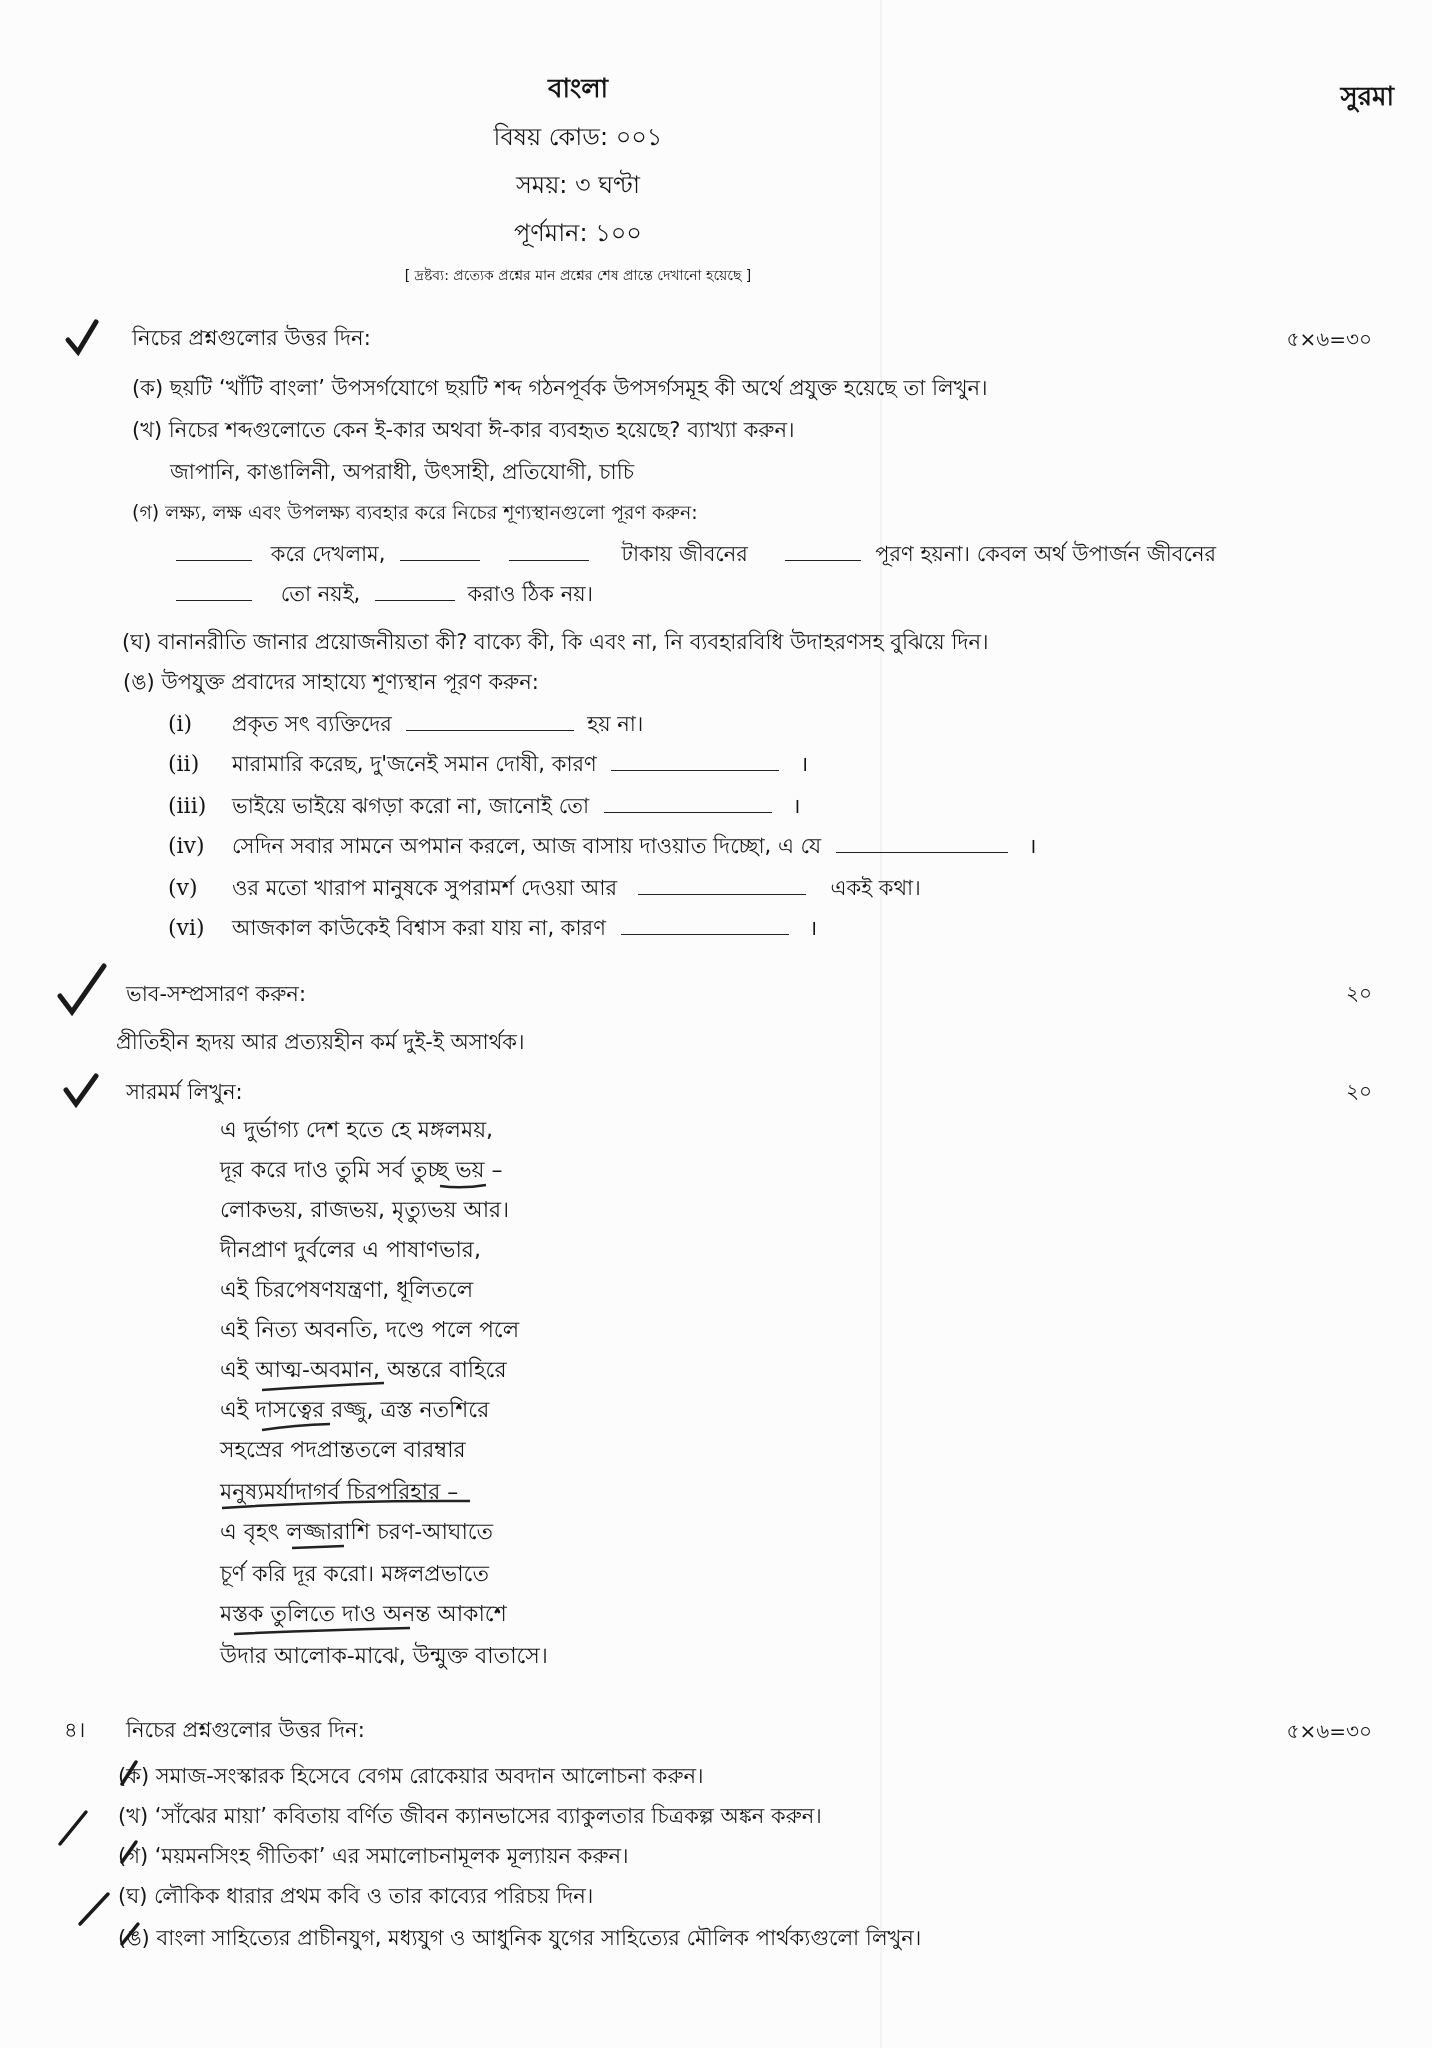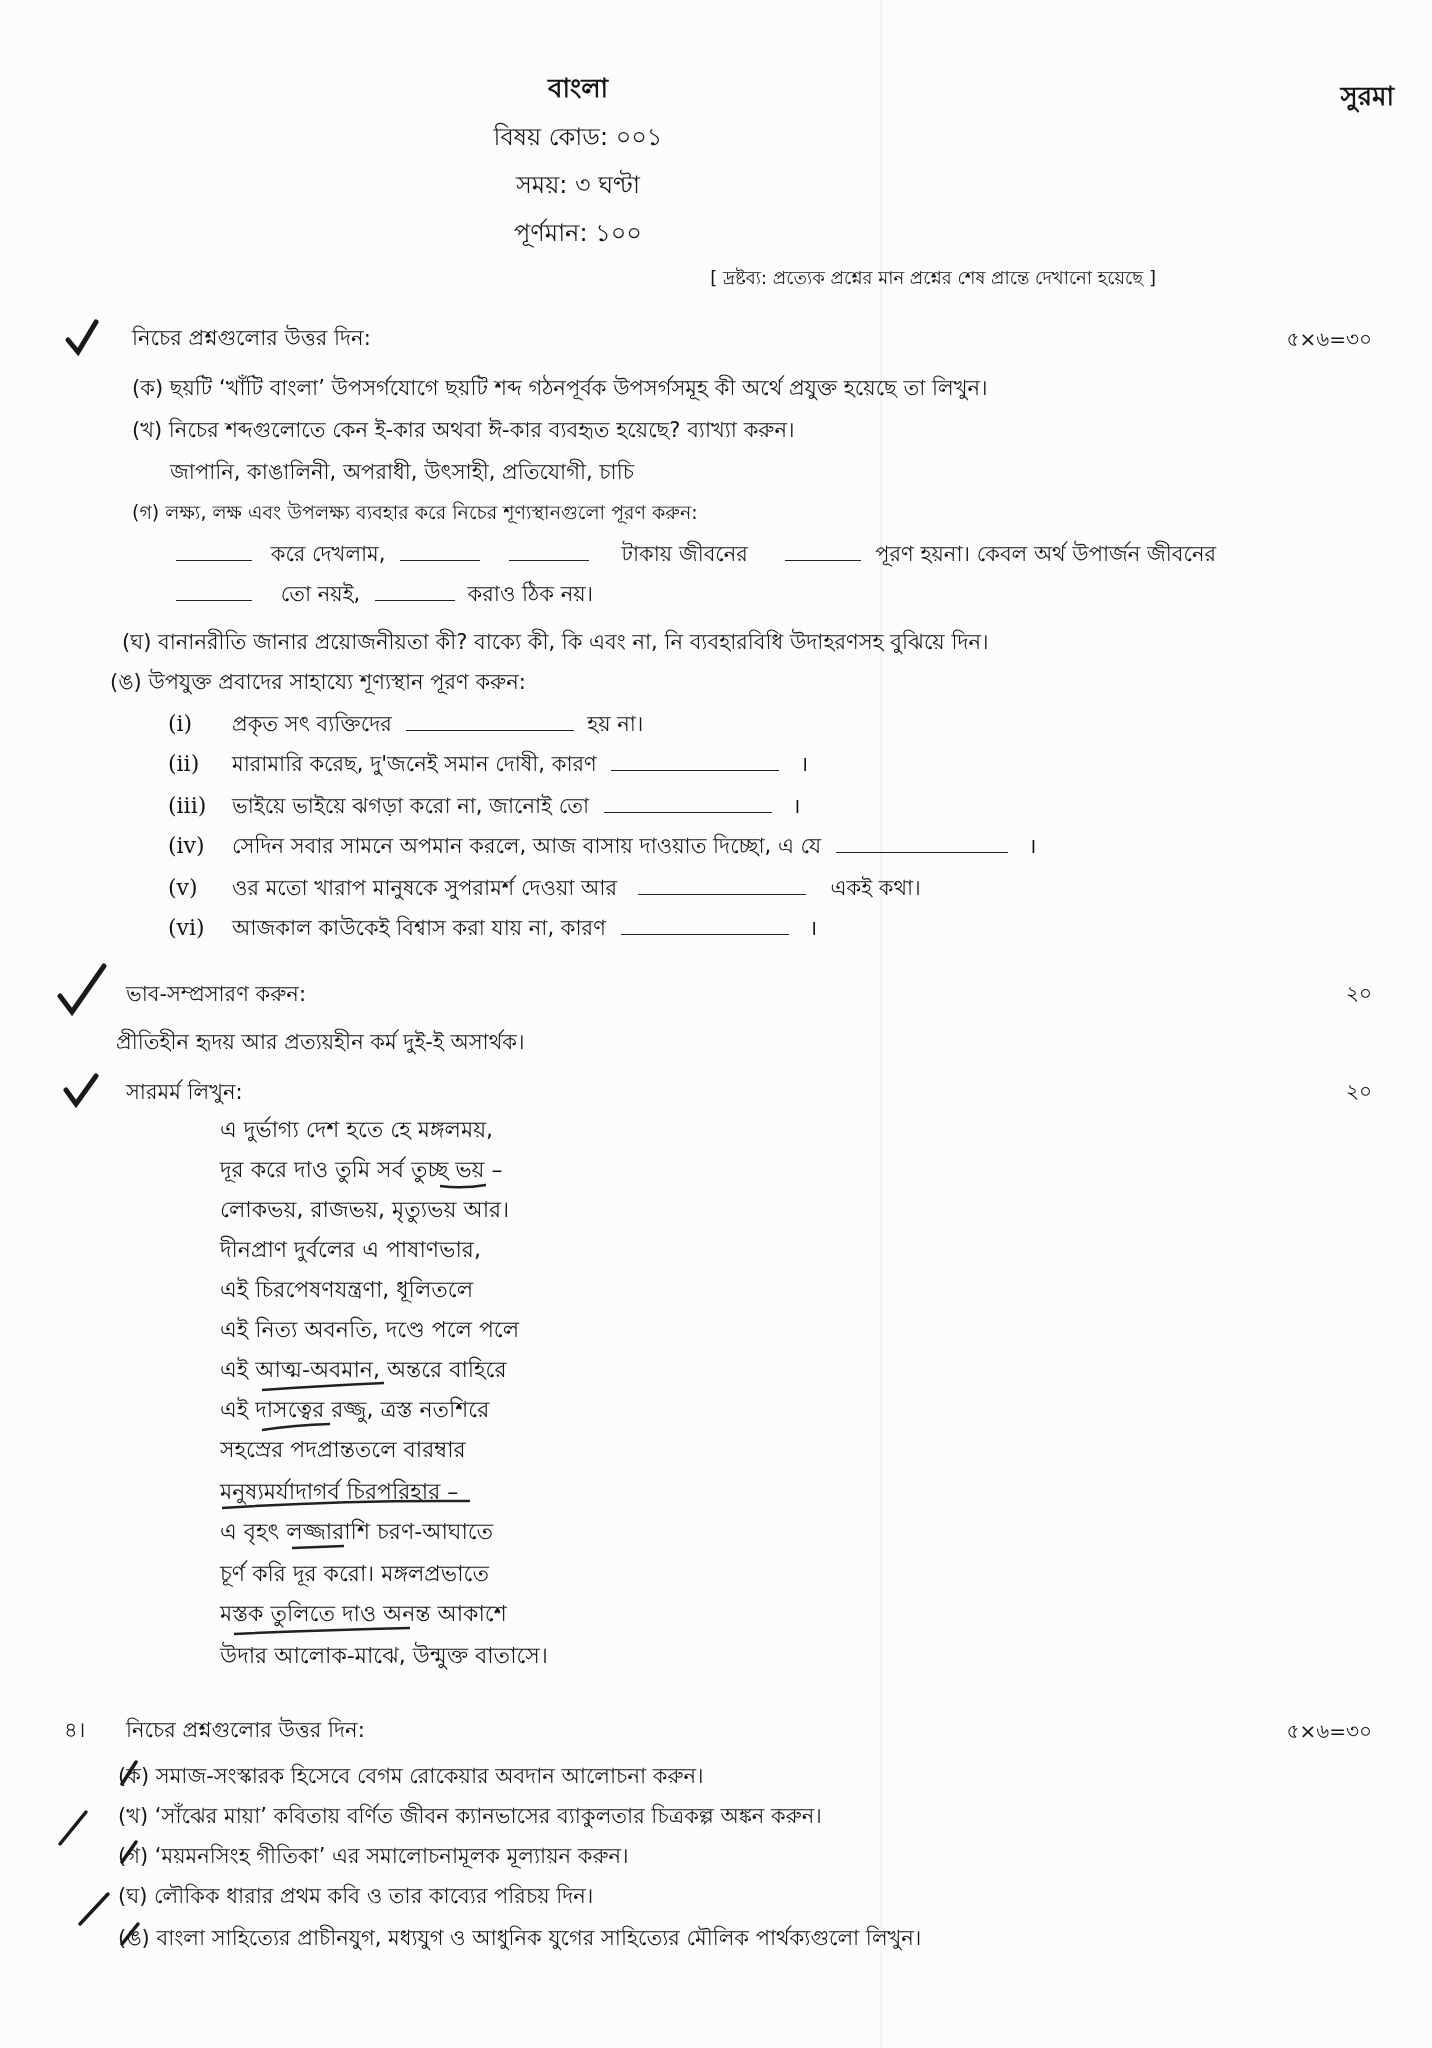--- a/index.html
+++ b/index.html
@@ -8,21 +8,21 @@
     background: #fdfcfd;
     font-family: "DejaVu Sans", sans-serif;
     color: #151515;
     position: relative;
   }
   .page { position: absolute; inset: 0; }
   .abs { position: absolute; white-space: nowrap; }
   .center { left: 0; width: 1156px; text-align: center; }
   .title { font-size: 26px; font-weight: bold; }
   .meta { font-size: 24px; }
-  .note { font-size: 18px; text-align: right; }
+  .note { font-size: 14px; }
   .corner { font-size: 26px; font-weight: bold; }
   .qhead { font-size: 21px; }
   .qtext { font-size: 21px; }
   .marks { font-size: 20px; right: 60px; text-align: right; }
   .qnum { font-size: 21px; }
   .blank { display: inline-block; border-bottom: 1.5px solid #222; height: 18px; vertical-align: baseline; }
   .poem { font-size: 22px; }
   .tick { position: absolute; }
   .faint-fold { position: absolute; left: 880px; top: 0; width: 2px; height: 2048px; background: rgba(200,195,205,0.18); }
   .roman { display: inline-block; width: 64px; font-family: "DejaVu Serif", serif; font-size: 22px; }
@@ -62,21 +62,21 @@
     <span style="margin-left:8px;">পূরণ হয়না। কেবল অর্থ উপার্জন জীবনের</span>
   </div>
   <div class="abs qtext" style="left:176px; top:578px;">
     <span class="blank" style="width:76px;"></span>
     <span style="margin-left:22px;">তো নয়ই,</span>
     <span class="blank" style="width:80px; margin-left:8px;"></span>
     <span style="margin-left:6px;">করাও ঠিক নয়।</span>
   </div>
 
   <div class="abs qtext" style="left:122px; top:626px;">(ঘ) বানানরীতি জানার প্রয়োজনীয়তা কী? বাক্যে কী, কি এবং না, নি ব্যবহারবিধি উদাহরণসহ বুঝিয়ে দিন।</div>
-  <div class="abs qtext" style="left:110px; top:666px;">(ঙ) উপযুক্ত প্রবাদের সাহায্যে শূণ্যস্থান পূরণ করুন:</div>
+  <div class="abs qtext" style="left:123px; top:666px;">(ঙ) উপযুক্ত প্রবাদের সাহায্যে শূণ্যস্থান পূরণ করুন:</div>
 
   <div class="abs qtext" style="left:168px; top:708px;">
     <span class="roman">(i)</span><span>প্রকৃত সৎ ব্যক্তিদের</span>
     <span class="blank" style="width:168px; margin-left:8px;"></span>
     <span style="margin-left:6px;">হয় না।</span>
   </div>
   <div class="abs qtext" style="left:168px; top:748px;">
     <span class="roman">(ii)</span><span>মারামারি করেছ, দু'জনেই সমান দোষী, কারণ</span>
     <span class="blank" style="width:168px; margin-left:8px;"></span>
     <span style="margin-left:14px;">।</span>

